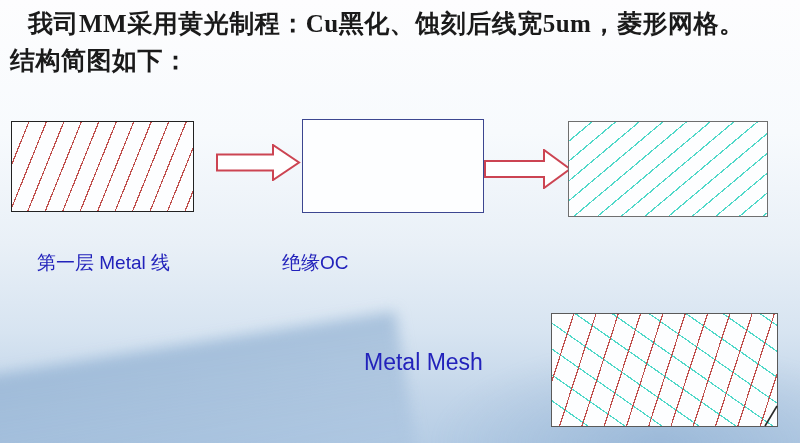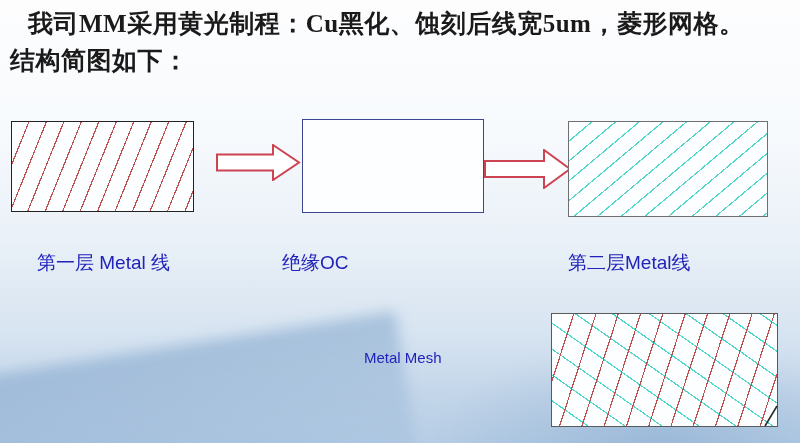--- a/index.html
+++ b/index.html
@@ -72,21 +72,21 @@
   .diagram-label{
     position:absolute;top:250px;
     font-size:19px;color:var(--label-text,#2222bb);
     text-align:left;white-space:nowrap;
   }
   .label-metal1{left:37px;width:180px;}
   .label-oc{left:282px;width:170px;}
   .label-metal2{left:568px;width:200px;}
   .label-mesh{
     position:absolute;left:364px;top:349px;
-    font-size:15px;color:var(--label-text,#2222bb);white-space:nowrap;
+    font-size:23px;color:var(--label-text,#2222bb);white-space:nowrap;
   }
 </style>
 </head>
 <body>
 
 <div class="slide">
   <div class="bg-wave-left"></div>
   <div class="bg-wave-right"></div>
 
   <div class="title">
@@ -103,21 +103,20 @@
   <div class="box box-oc"></div>
 
   <svg class="arrow arrow2" width="88" height="40" viewBox="0 0 88 40">
     <polygon points="1,12 60,12 60,1 86,20 60,39 60,28 1,28"></polygon>
   </svg>
 
   <div class="box box-metal2"></div>
 
   <div class="diagram-label label-metal1">第一层 Metal 线</div>
   <div class="diagram-label label-oc">绝缘OC</div>
-  <div class="diagram-label label-metal2">第二层Metal线</div>
 
   <div class="label-mesh">Metal Mesh</div>
 
   <div class="box box-mesh">
     <svg class="corner-mark" width="14" height="22" viewBox="0 0 14 22">
       <line x1="1" y1="21" x2="13" y2="1"></line>
     </svg>
   </div>
 </div>
 

